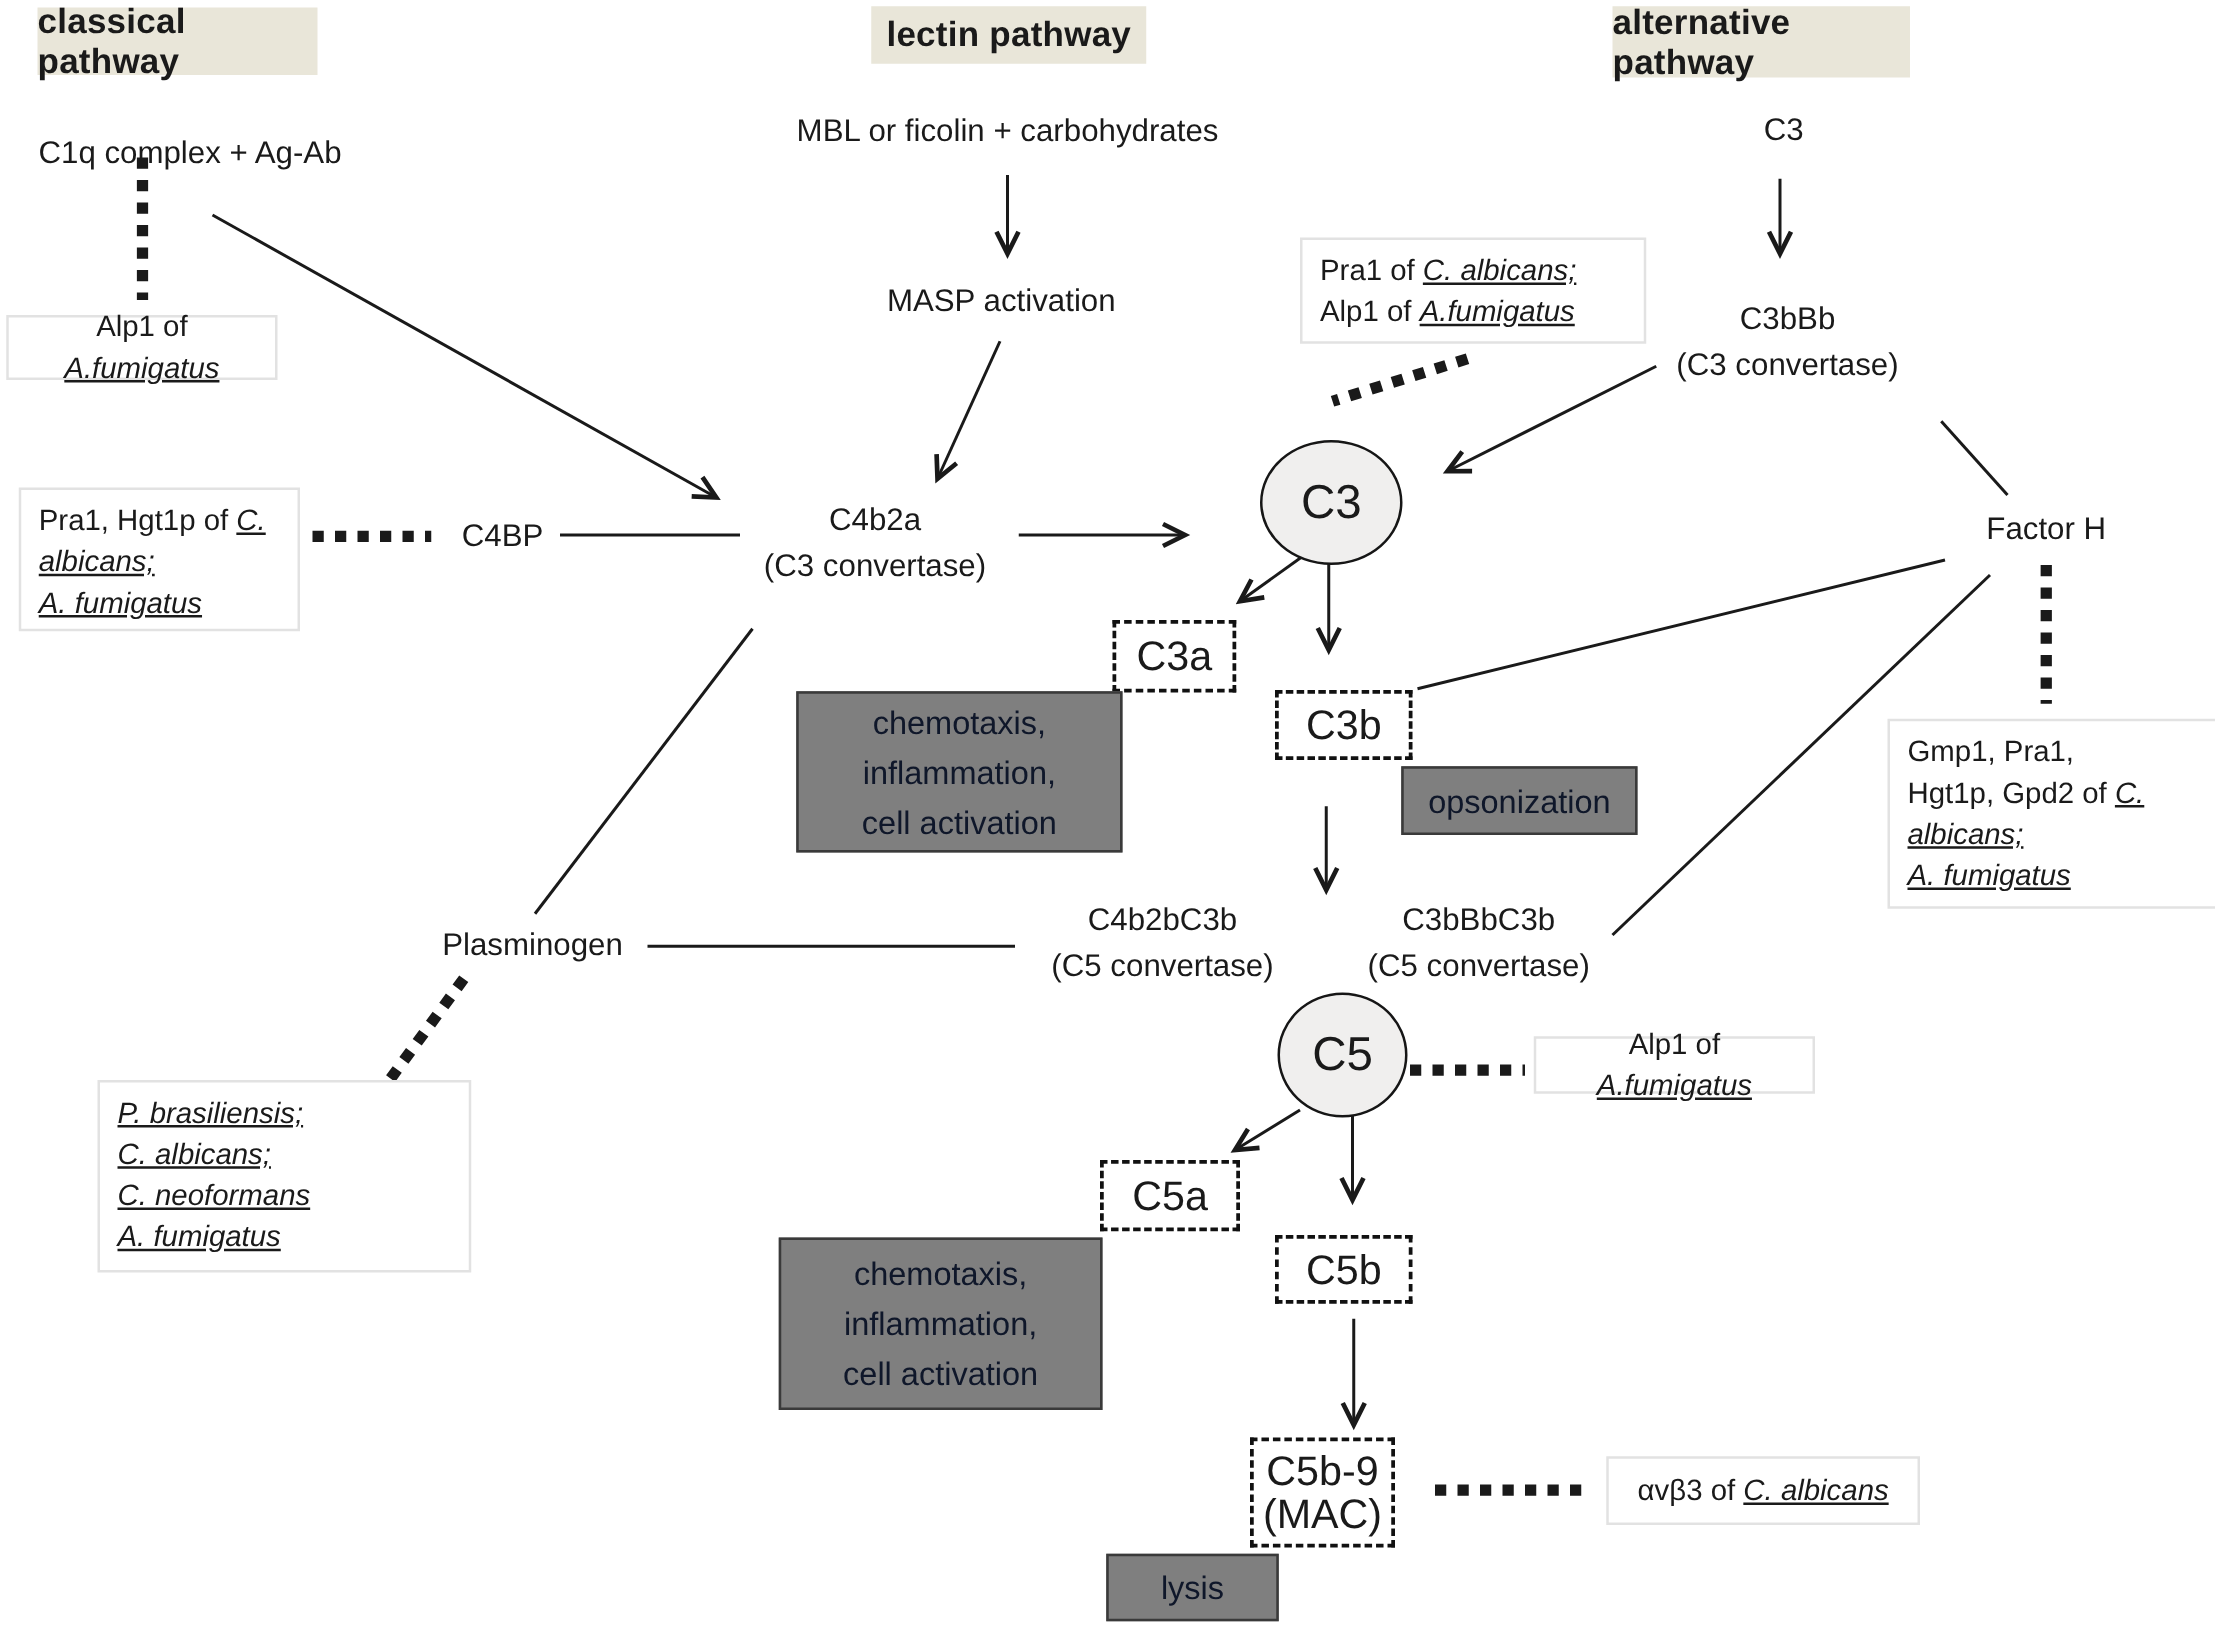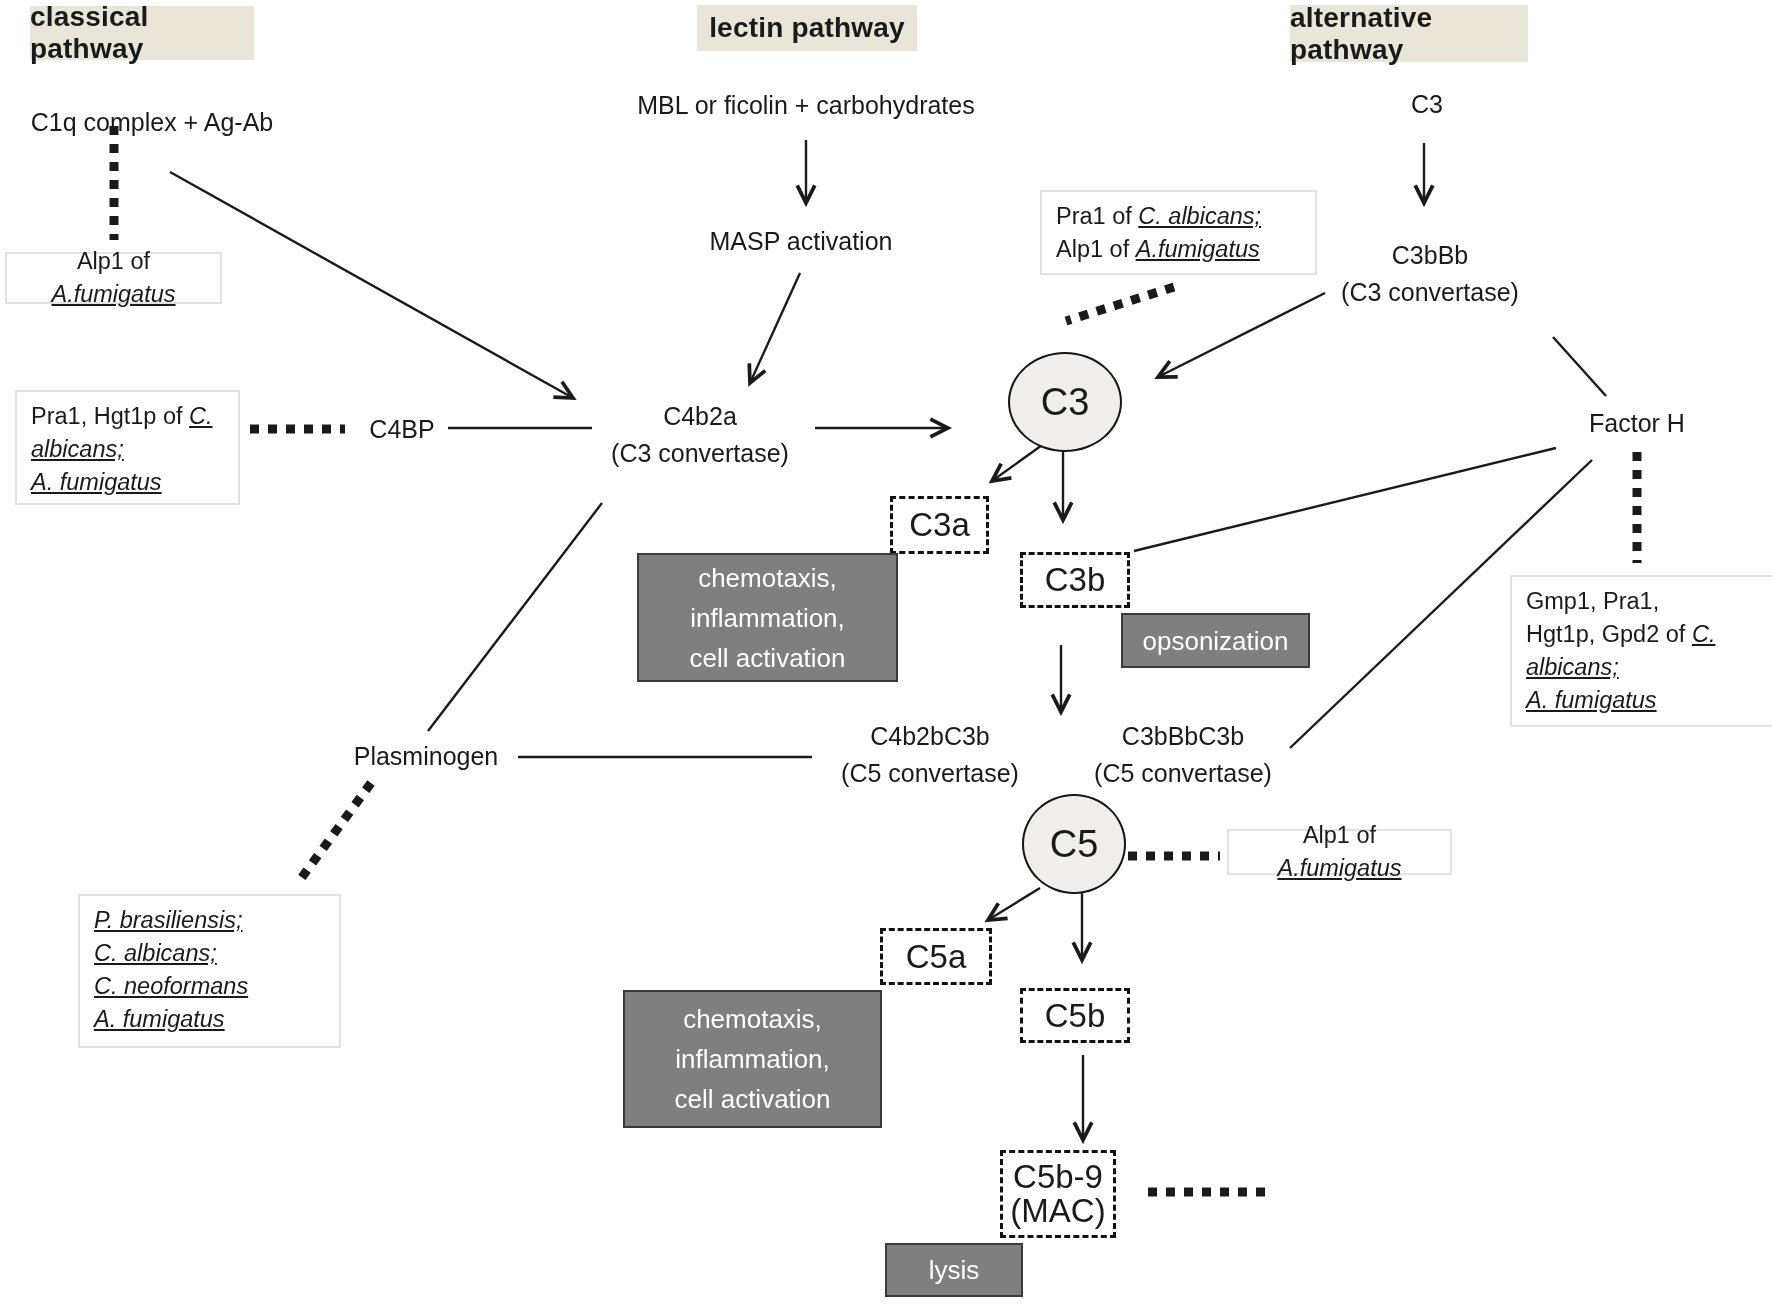--- a/index.html
+++ b/index.html
@@ -32,21 +32,21 @@
     display:flex; align-items:center; justify-content:center;
     font-size:38px;
   }
   .dash {
     position:absolute; border:3px dashed #111; background:#fff;
     display:flex; flex-direction:column; align-items:center; justify-content:center;
     font-size:33px; line-height:34px; box-sizing:border-box;
   }
   .gray {
     position:absolute; background:var(--effect_bg,#7f7f7f);
-    border:2.5px solid var(--effect_border,#3a3a3a); color:#ffffff;
+    border:2.5px solid var(--effect_border,#3a3a3a); color:#0f172a;
     display:flex; flex-direction:column; align-items:center; justify-content:center;
     font-size:26px; line-height:40px; box-sizing:border-box; text-align:center;
   }
   .wbox {
     position:absolute; background:#fff;
     border:2px solid var(--whitebox_border,#e2e2e2);
     font-size:23.5px; line-height:1.4; padding:8px 14px; box-sizing:border-box;
     text-align:left;
   }
   .wbox.center { display:flex; flex-direction:column; justify-content:center; text-align:center; padding:4px 10px; }
@@ -158,23 +158,26 @@
   <div class="wbox" style="left:1040px; top:190px; width:277px; height:85px;">
       <div><span>Pra1 of  </span><span class="it">C. albicans;</span></div>
       <div><span>Alp1 of </span><span class="it">A.fumigatus</span></div>
     </div>
   <div class="wbox" style="left:1510px; top:575px; width:302px; height:152px;">
       <div><span>Gmp1, Pra1,</span></div>
       <div><span>Hgt1p, Gpd2 of  </span><span class="it">C.</span></div>
       <div><span class="it">albicans;</span></div>
       <div><span class="it">A. fumigatus</span></div>
     </div>
-  <div class="wbox" style="left:78px; top:894px; width:263px; height:154px;">
+  <div class="wbox" style="left:78px; top:864px; width:299px; height:154px;">
       <div><span class="it">P. brasiliensis;</span></div>
       <div><span class="it">C. albicans;</span></div>
       <div><span class="it">C. neoformans</span></div>
       <div><span class="it">A. fumigatus</span></div>
     </div>
   <div class="wbox center" style="left:1227px; top:829px; width:225px; height:46px;">
       <div><span>Alp1 of </span><span class="it">A.fumigatus</span></div>
     </div>
+  <div class="wbox center" style="left:1285px; top:1165px; width:251px; height:55px;">
+      <div><span>αvβ3 of </span><span class="it">C. albicans</span></div>
+    </div>
 
 </div>
 
 </body></html>

